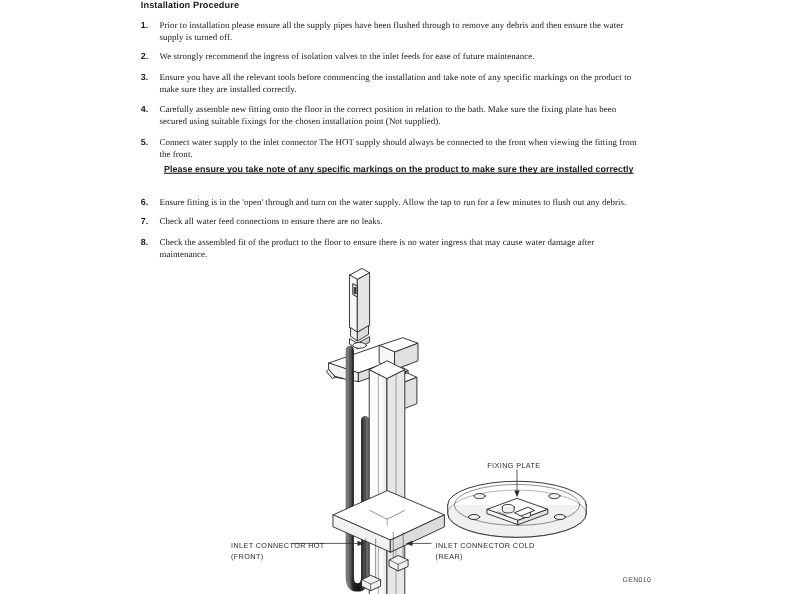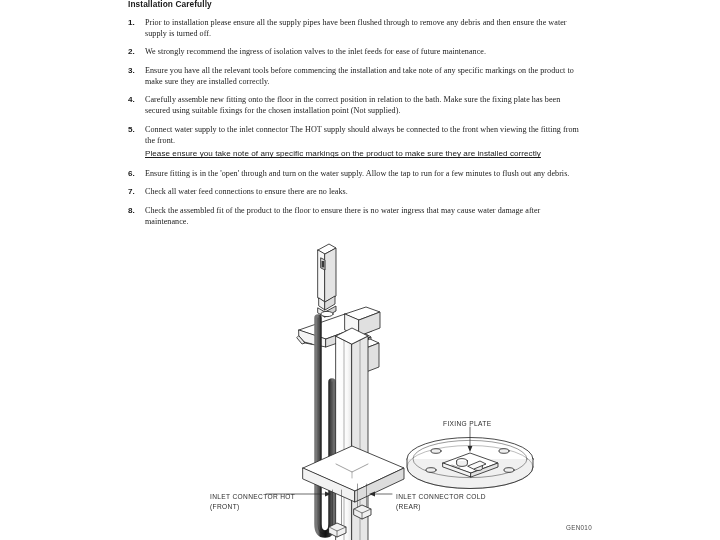--- a/index.html
+++ b/index.html
@@ -41,26 +41,27 @@
     font-weight: bold;
     padding-top: 0.2px;
   }
   .step-body {
     flex: 1 1 auto;
     font-size: 8.1px;
     letter-spacing: 0.05px;
     font-family: Liberation Serif, serif;
   }
   .note-block {
-    margin: 0 0 9px 17px;
+    margin: 0 0 19px 17px;
     font-size: 8.1px;
-    font-weight: normal;
+    font-weight: bold;
     text-decoration: underline;
     line-height: 1.38;
     letter-spacing: 0.05px;
+    text-align: center;
   }
   .step.no-gap {
     margin-bottom: 2px;
   }
 
   
   .drawing {
     position: absolute;
     left: 0;
     top: 232px;
@@ -92,21 +93,21 @@
     font-size: 6.3px;
     letter-spacing: 0.3px;
     color: #4a4a4a;
   }
 </style>
 </head>
 <body>
 
 <div class="doc-text">
 
-  <h1 class="doc-title">Installation Carefully</h1>
+  <h1 class="doc-title">Installation Procedure</h1>
 
   <div class="step">
     <div class="step-num">1.</div>
     <div class="step-body">Prior to installation please ensure all the supply pipes have been flushed through to remove any debris and then ensure the water supply is turned off.</div>
   </div>
 
   <div class="step">
     <div class="step-num">2.</div>
     <div class="step-body">We strongly recommend the ingress of isolation valves to the inlet feeds for ease of future maintenance.</div>
   </div>

